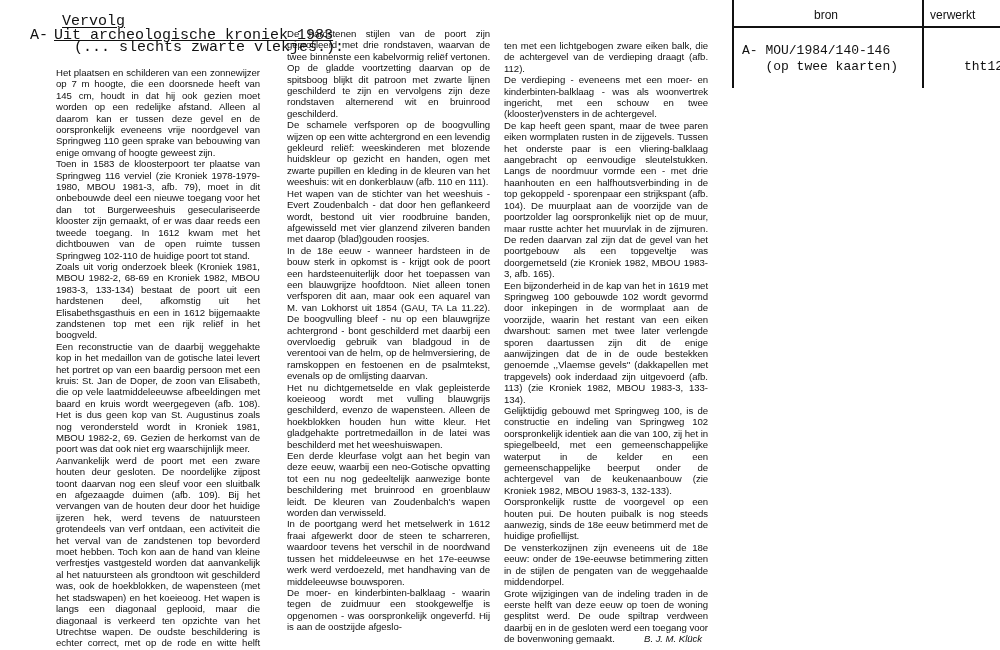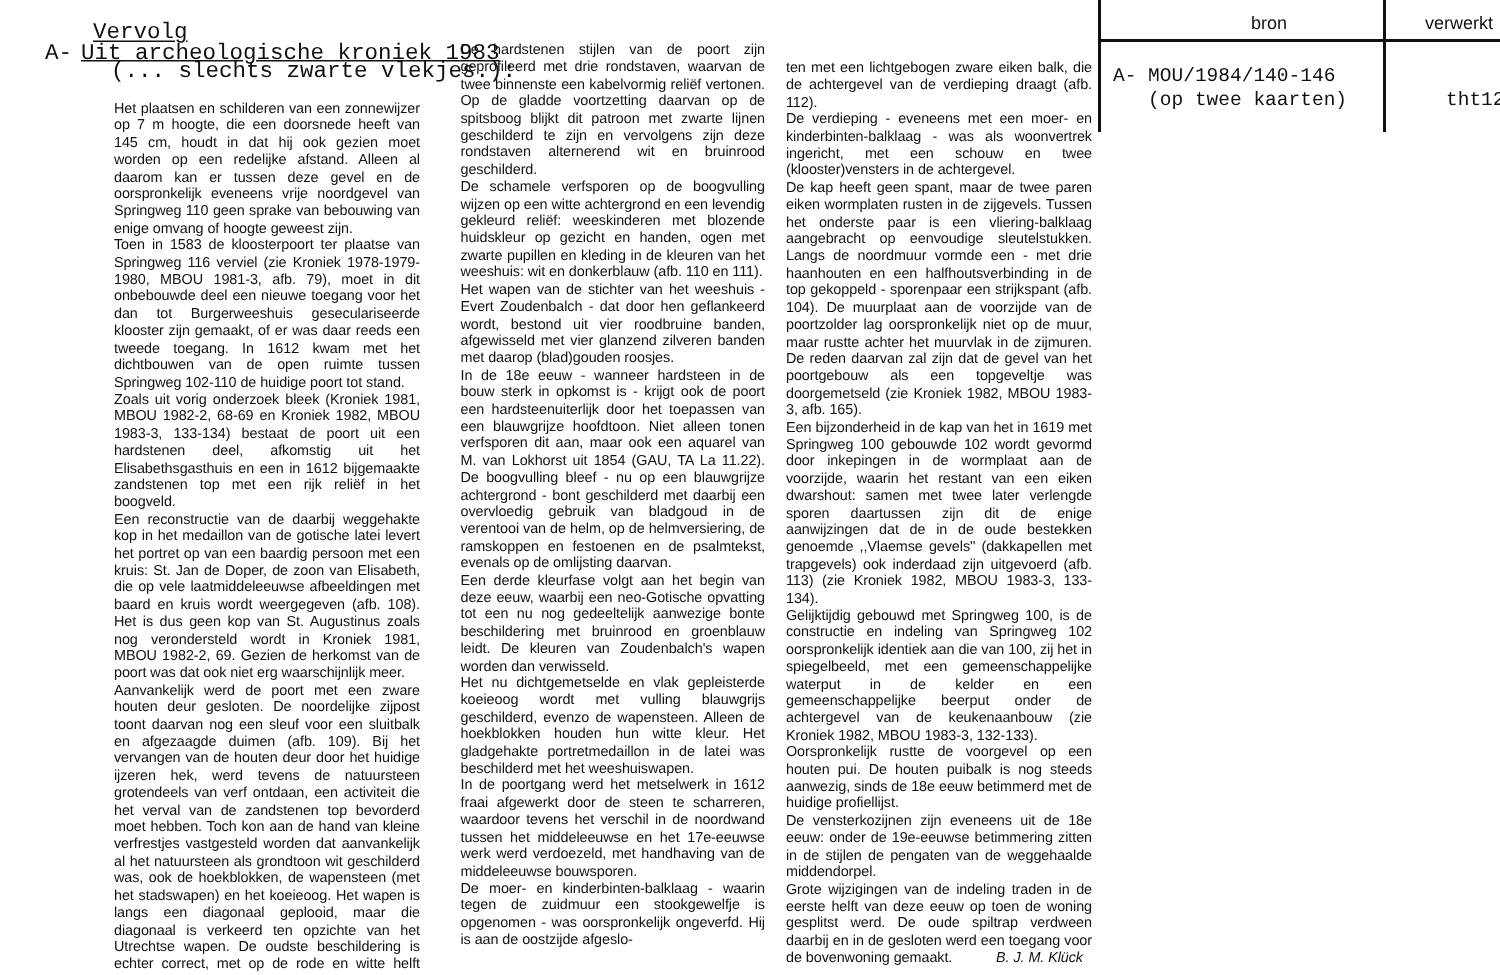--- a/index.html
+++ b/index.html
@@ -1,18 +1,18 @@
 <!DOCTYPE html>
 <html><head>
   <meta charset="utf-8">
   <style>
     html, body { margin: 0; padding: 0; background: #ffffff; }
     body { width: 1000px; height: 650px; position: relative; overflow: hidden; color: #111; }
     .mono { font-family: "Liberation Mono", "DejaVu Sans Mono", monospace; }
-    .sans { font-family: "Liberation Sans", "DejaVu Sans", sans-serif; margin-left: 20px; }
+    .sans { font-family: "Liberation Sans", "DejaVu Sans", sans-serif; }
 
     .heading { position: absolute; left: 30px; top: 14px; font-size: 15px; line-height: 15px; }
     .heading .vervolg { position: absolute; left: 32px; top: 0; text-decoration: underline; text-underline-offset: 2px; white-space: nowrap; }
     .heading .prefix { position: absolute; left: 0; top: 14px; white-space: nowrap; }
     .heading .title { position: absolute; left: 24px; top: 14px; white-space: nowrap; text-decoration: underline; }
     .heading .subtitle { position: absolute; left: 32px; top: 26px; white-space: nowrap; margin-left: 12px; }
 
     .col { position: absolute; font-size: 9.6px; line-height: 11.4px; text-align: justify; letter-spacing: -0.05px; }
     .col p { margin: 0; text-indent: 0; }
     .col1 { left: 56px; top: 67px; width: 204px; }
@@ -42,22 +42,22 @@
   <p>Zoals uit vorig onderzoek bleek (Kroniek 1981, MBOU 1982-2, 68-69 en Kroniek 1982, MBOU 1983-3, 133-134) bestaat de poort uit een hardstenen deel, afkomstig uit het Elisabethsgasthuis en een in 1612 bijgemaakte zandstenen top met een rijk reliëf in het boogveld.</p>
   <p>Een reconstructie van de daarbij weggehakte kop in het medaillon van de gotische latei levert het portret op van een baardig persoon met een kruis: St. Jan de Doper, de zoon van Elisabeth, die op vele laatmiddeleeuwse afbeeldingen met baard en kruis wordt weergegeven (afb. 108). Het is dus geen kop van St. Augustinus zoals nog verondersteld wordt in Kroniek 1981, MBOU 1982-2, 69. Gezien de herkomst van de poort was dat ook niet erg waarschijnlijk meer.</p>
   <p>Aanvankelijk werd de poort met een zware houten deur gesloten. De noordelijke zijpost toont daarvan nog een sleuf voor een sluitbalk en afgezaagde duimen (afb. 109). Bij het vervangen van de houten deur door het huidige ijzeren hek, werd tevens de natuursteen grotendeels van verf ontdaan, een activiteit die het verval van de zandstenen top bevorderd moet hebben. Toch kon aan de hand van kleine verfrestjes vastgesteld worden dat aanvankelijk al het natuursteen als grondtoon wit geschilderd was, ook de hoekblokken, de wapensteen (met het stadswapen) en het koeieoog. Het wapen is langs een diagonaal geplooid, maar die diagonaal is verkeerd ten opzichte van het Utrechtse wapen. De oudste beschildering is echter correct, met op de rode en witte helft dunne zwarte ranken. Het koeieoog blijkt oorspronkelijk als venstertje met een glas-in-lood vulling gediend te hebben.</p>
 </div>
 
 <div class="col col2 sans">
   <p>De hardstenen stijlen van de poort zijn geprofileerd met drie rondstaven, waarvan de twee binnenste een kabelvormig reliëf vertonen. Op de gladde voortzetting daarvan op de spitsboog blijkt dit patroon met zwarte lijnen geschilderd te zijn en vervolgens zijn deze rondstaven alternerend wit en bruinrood geschilderd.</p>
   <p>De schamele verfsporen op de boogvulling wijzen op een witte achtergrond en een levendig gekleurd reliëf: weeskinderen met blozende huidskleur op gezicht en handen, ogen met zwarte pupillen en kleding in de kleuren van het weeshuis: wit en donkerblauw (afb. 110 en 111).</p>
   <p>Het wapen van de stichter van het weeshuis - Evert Zoudenbalch - dat door hen geflankeerd wordt, bestond uit vier roodbruine banden, afgewisseld met vier glanzend zilveren banden met daarop (blad)gouden roosjes.</p>
   <p>In de 18e eeuw - wanneer hardsteen in de bouw sterk in opkomst is - krijgt ook de poort een hardsteenuiterlijk door het toepassen van een blauwgrijze hoofdtoon. Niet alleen tonen verfsporen dit aan, maar ook een aquarel van M. van Lokhorst uit 1854 (GAU, TA La 11.22). De boogvulling bleef - nu op een blauwgrijze achtergrond - bont geschilderd met daarbij een overvloedig gebruik van bladgoud in de verentooi van de helm, op de helmversiering, de ramskoppen en festoenen en de psalmtekst, evenals op de omlijsting daarvan.</p>
+  <p>Het nu dichtgemetselde en vlak gepleisterde koeieoog wordt met vulling blauwgrijs geschilderd, evenzo de wapensteen. Alleen de hoekblokken houden hun witte kleur. Het gladgehakte portretmedaillon in de latei was beschilderd met het weeshuiswapen.</p>
   <p>Een derde kleurfase volgt aan het begin van deze eeuw, waarbij een neo-Gotische opvatting tot een nu nog gedeeltelijk aanwezige bonte beschildering met bruinrood en groenblauw leidt. De kleuren van Zoudenbalch's wapen worden dan verwisseld.</p>
-  <p>Het nu dichtgemetselde en vlak gepleisterde koeieoog wordt met vulling blauwgrijs geschilderd, evenzo de wapensteen. Alleen de hoekblokken houden hun witte kleur. Het gladgehakte portretmedaillon in de latei was beschilderd met het weeshuiswapen.</p>
   <p>In de poortgang werd het metselwerk in 1612 fraai afgewerkt door de steen te scharreren, waardoor tevens het verschil in de noordwand tussen het middeleeuwse en het 17e-eeuwse werk werd verdoezeld, met handhaving van de middeleeuwse bouwsporen.</p>
   <p>De moer- en kinderbinten-balklaag - waarin tegen de zuidmuur een stookgewelfje is opgenomen - was oorspronkelijk ongeverfd. Hij is aan de oostzijde afgeslo-</p>
 </div>
 
 <div class="col col3 sans">
   <p>ten met een lichtgebogen zware eiken balk, die de achtergevel van de verdieping draagt (afb. 112).</p>
   <p>De verdieping - eveneens met een moer- en kinderbinten-balklaag - was als woonvertrek ingericht, met een schouw en twee (klooster)vensters in de achtergevel.</p>
   <p>De kap heeft geen spant, maar de twee paren eiken wormplaten rusten in de zijgevels. Tussen het onderste paar is een vliering-balklaag aangebracht op eenvoudige sleutelstukken. Langs de noordmuur vormde een - met drie haanhouten en een halfhoutsverbinding in de top gekoppeld - sporenpaar een strijkspant (afb. 104). De muurplaat aan de voorzijde van de poortzolder lag oorspronkelijk niet op de muur, maar rustte achter het muurvlak in de zijmuren. De reden daarvan zal zijn dat de gevel van het poortgebouw als een topgeveltje was doorgemetseld (zie Kroniek 1982, MBOU 1983-3, afb. 165).</p>
   <p>Een bijzonderheid in de kap van het in 1619 met Springweg 100 gebouwde 102 wordt gevormd door inkepingen in de wormplaat aan de voorzijde, waarin het restant van een eiken dwarshout: samen met twee later verlengde sporen daartussen zijn dit de enige aanwijzingen dat de in de oude bestekken genoemde ,,Vlaemse gevels'' (dakkapellen met trapgevels) ook inderdaad zijn uitgevoerd (afb. 113) (zie Kroniek 1982, MBOU 1983-3, 133-134).</p>
   <p>Gelijktijdig gebouwd met Springweg 100, is de constructie en indeling van Springweg 102 oorspronkelijk identiek aan die van 100, zij het in spiegelbeeld, met een gemeenschappelijke waterput in de kelder en een gemeenschappelijke beerput onder de achtergevel van de keukenaanbouw (zie Kroniek 1982, MBOU 1983-3, 132-133).</p>

